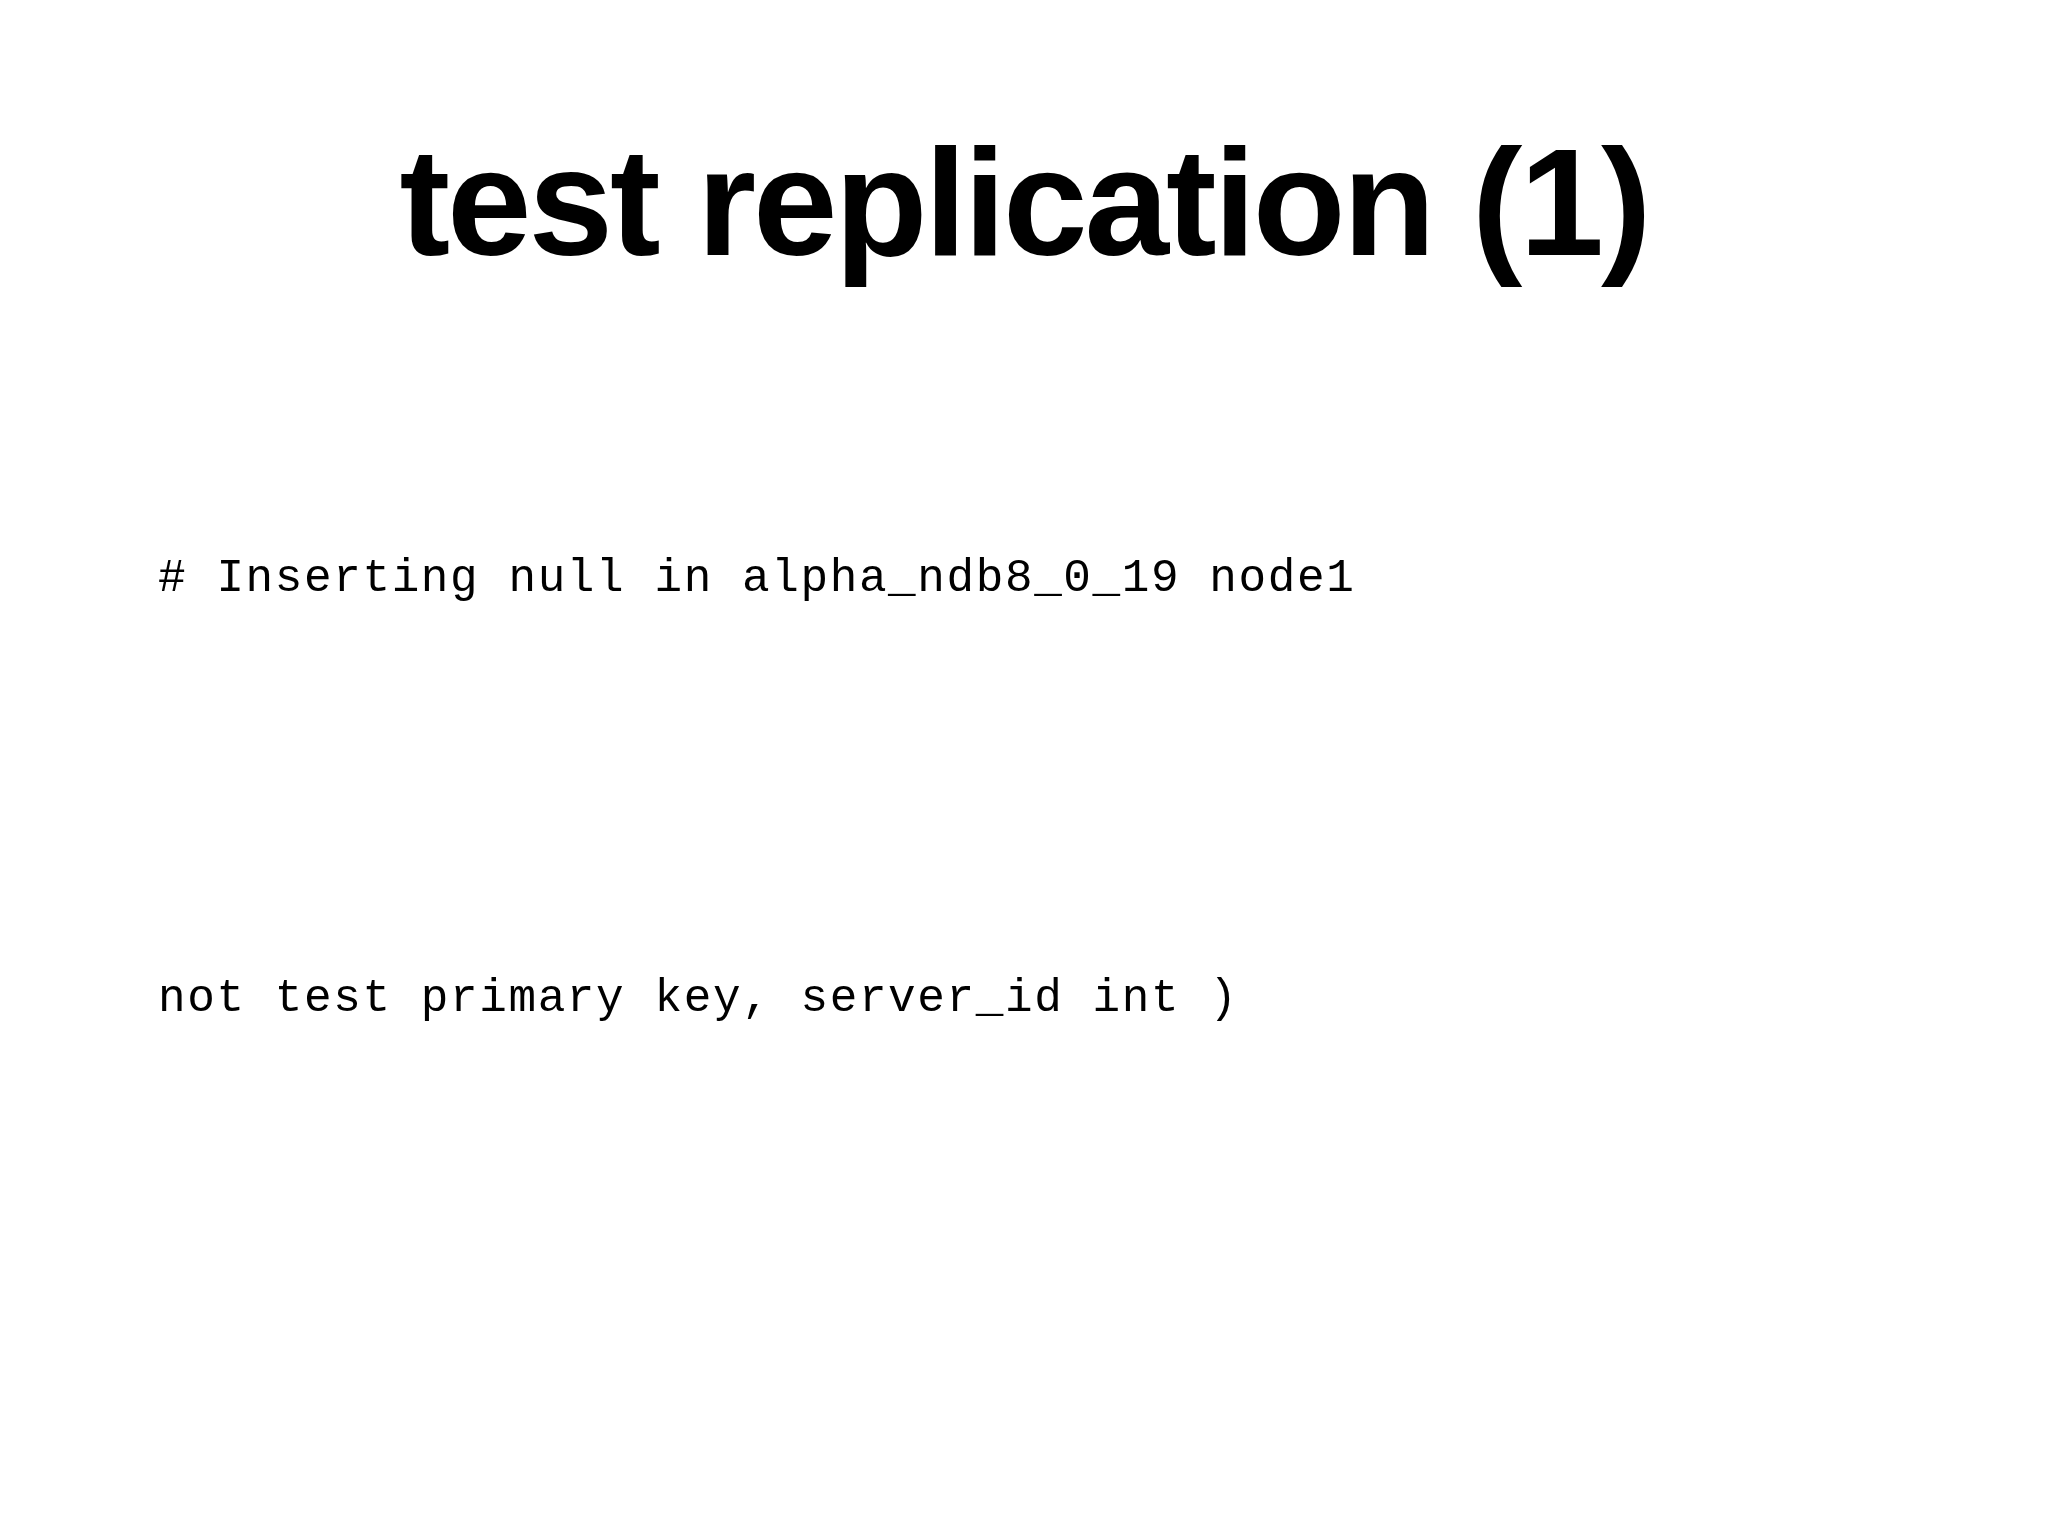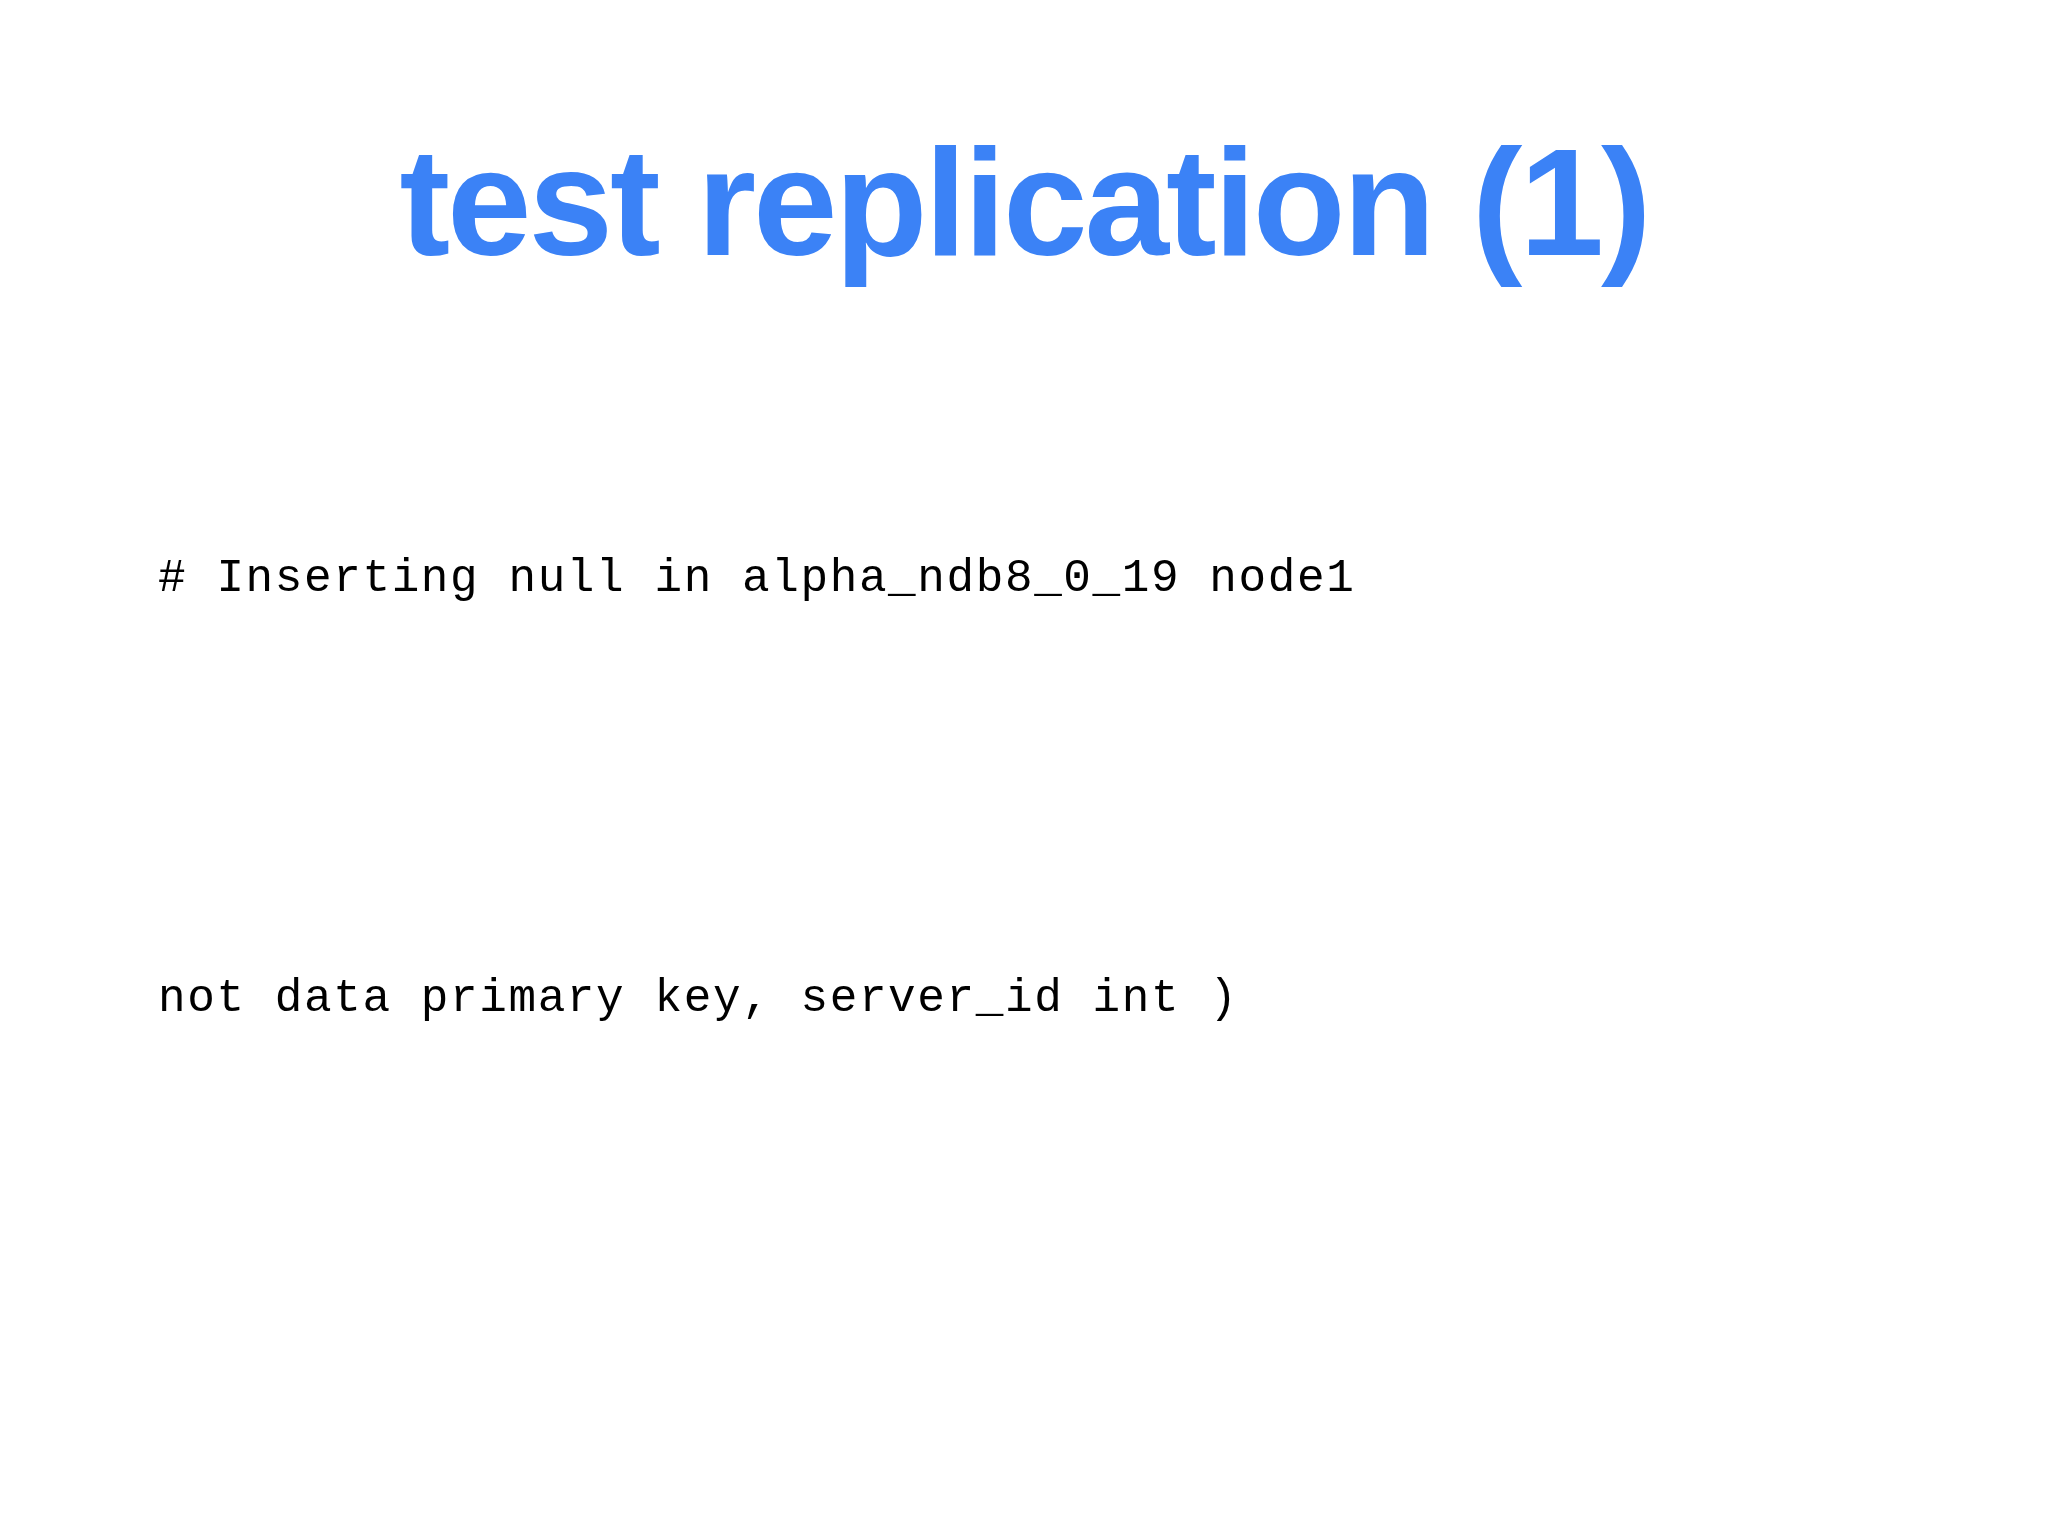--- a/index.html
+++ b/index.html
@@ -22,21 +22,21 @@
     position: absolute;
     left: 0;
     top: 126px;
     width: 2048px;
     text-align: center;
     font-family: "Liberation Sans", sans-serif;
     font-weight: bold;
     font-size: 152px;
     line-height: 1.0;
     letter-spacing: -3px;
-    color: #3b82f6;
+    color: #000000;
     white-space: pre;
   }
   #code-block {
     position: absolute;
     left: 158px;
     top: 404px;
     width: 1820px;
     font-family: "Liberation Mono", "DejaVu Sans Mono", monospace;
     font-size: 46px;
     line-height: 70px;
@@ -57,20 +57,20 @@
 </head>
 <body>
 
 <div id="slide">
 
   <div id="slide-title">test replication (1)</div>
 
   <div id="code-block">
     <span class="code-line"># Inserting null in alpha_ndb8_0_19 node1</span>
     <span class="code-line blank"></span>
-    <span class="code-line">not data primary key, server_id int )</span>
+    <span class="code-line">not test primary key, server_id int )</span>
     
     
     
     
   </div>
 
 </div>
 
 </body></html>

